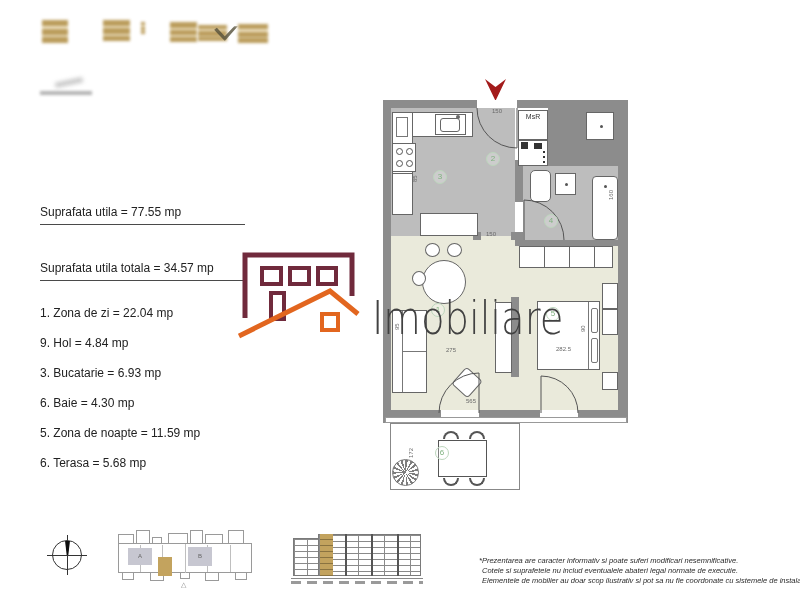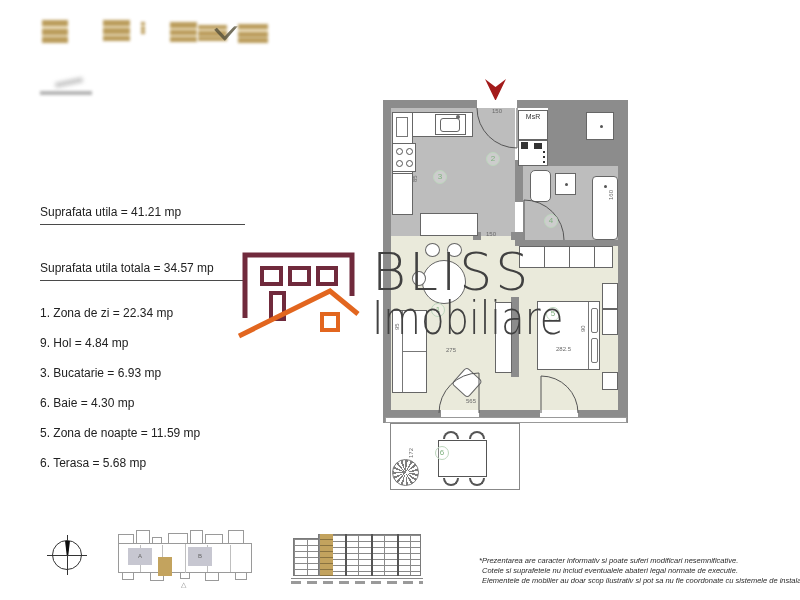--- a/index.html
+++ b/index.html
@@ -39,24 +39,24 @@
   <div class="blur-block" style="left:141px;top:22px;width:4px;height:12px;"></div>
   <div class="blur-block" style="left:170px;top:22px;width:27px;height:20px;"></div>
   <div class="blur-block" style="left:198px;top:25px;width:29px;height:16px;"></div>
   <div class="abs" style="left:214px;top:26px;width:24px;height:15px;background:#55503a;filter:blur(1px);opacity:.8;
        clip-path:polygon(0 25%,45% 100%,100% 0,85% 0,45% 68%,12% 12%);"></div>
   <div class="blur-block" style="left:238px;top:24px;width:30px;height:19px;"></div>
 
   <div class="abs" style="left:55px;top:80px;width:28px;height:5px;background:#8d8d8d;filter:blur(2px);opacity:.5;transform:rotate(-12deg);"></div>
   <div class="abs" style="left:40px;top:91px;width:52px;height:4px;background:#777;filter:blur(1.5px);opacity:.55;"></div>
 
-  <div class="meas" style="top:205px;">Suprafata utila = 41.21 mp</div>
+  <div class="meas" style="top:205px;">Suprafata utila = 77.55 mp</div>
   <div class="meas" style="top:261px;">Suprafata utila totala = 34.57 mp</div>
 
-  <div class="rooml" style="top:306px;">1. Zona de zi = 22.34 mp</div>
+  <div class="rooml" style="top:306px;">1. Zona de zi = 22.04 mp</div>
   <div class="rooml" style="top:336px;">9. Hol = 4.84 mp</div>
   <div class="rooml" style="top:366px;">3. Bucatarie = 6.93 mp</div>
   <div class="rooml" style="top:396px;">6. Baie = 4.30 mp</div>
   <div class="rooml" style="top:426px;">5. Zona de noapte = 11.59 mp</div>
   <div class="rooml" style="top:456px;">6. Terasa = 5.68 mp</div>
 
   <div class="floor-gray" style="left:391px;top:108px;width:124px;height:128px;"></div>
   <div class="floor-cream" style="left:391px;top:236px;width:227px;height:174px;"></div>
   <div class="floor-gray" style="left:523px;top:166px;width:95px;height:77px;"></div>
 
@@ -183,21 +183,20 @@
 
   <svg class="abs" style="left:238px;top:246px;" width="130" height="96" viewBox="0 0 130 96">
     <polyline points="7,72 7,9 114,9 114,50" stroke="#702a3c" stroke-width="5" fill="none"></polyline>
     <rect x="24" y="22" width="19" height="16" stroke="#702a3c" stroke-width="4" fill="none"></rect>
     <rect x="52" y="22" width="19" height="16" stroke="#702a3c" stroke-width="4" fill="none"></rect>
     <rect x="80" y="22" width="18" height="16" stroke="#702a3c" stroke-width="4" fill="none"></rect>
     <rect x="33" y="47" width="13" height="26" stroke="#702a3c" stroke-width="4" fill="none"></rect>
     <polyline points="1,90 92,45 120,68" stroke="#e2661f" stroke-width="5" fill="none"></polyline>
     <rect x="84" y="68" width="16" height="16" stroke="#e2661f" stroke-width="4" fill="none"></rect>
   </svg>
-  <div class="brand" style="left:372px;top:246px;font-size:52px;letter-spacing:3px;">BLISS</div>
   <div class="brand" style="left:372px;top:294px;font-size:47px;transform:scaleX(0.82);transform-origin:left top;">Imobiliare</div>
 
   <div class="abs" style="left:52px;top:540px;width:30px;height:30px;border:1px solid #333;border-radius:50%;"></div>
   <div class="abs" style="left:66.5px;top:535px;width:1px;height:40px;background:#333;"></div>
   <div class="abs" style="left:47px;top:554.5px;width:40px;height:1px;background:#333;"></div>
   <div class="abs" style="left:64px;top:541px;width:7px;height:14px;background:#0d0d0d;
        clip-path:polygon(15% 0,85% 0,62% 100%,38% 100%);"></div>
 
   <div class="site" style="left:118px;top:543px;width:134px;height:30px;"></div>
   <div class="site" style="left:118px;top:534px;width:16px;height:10px;"></div>

